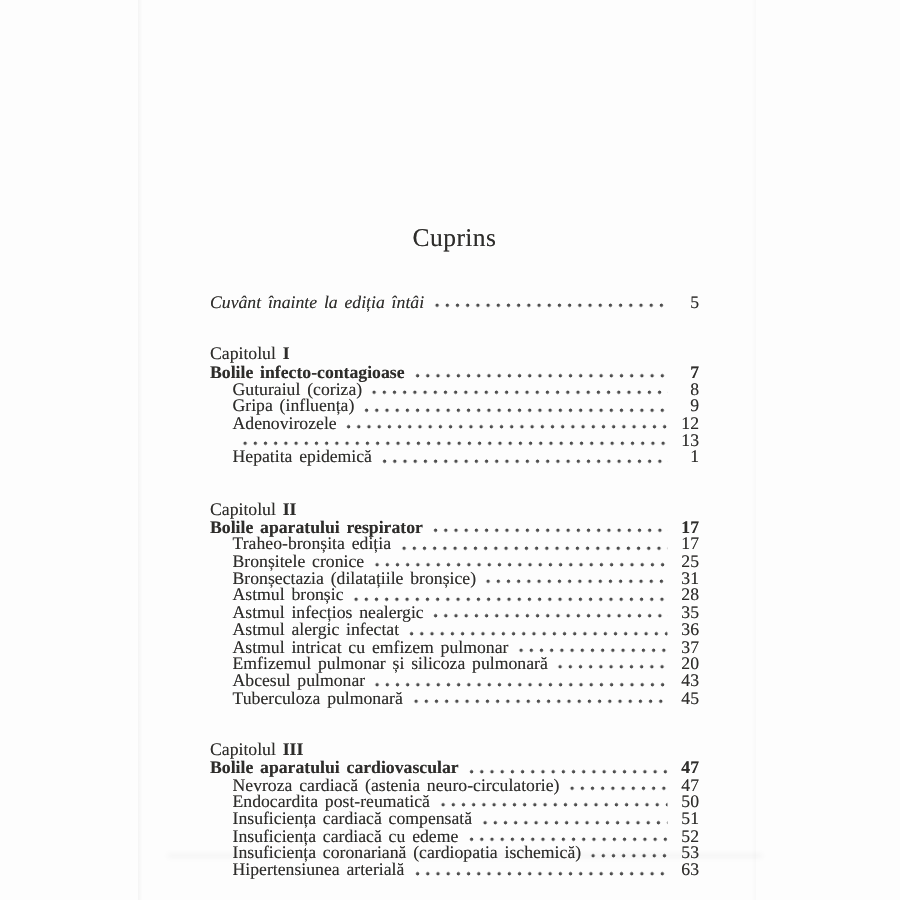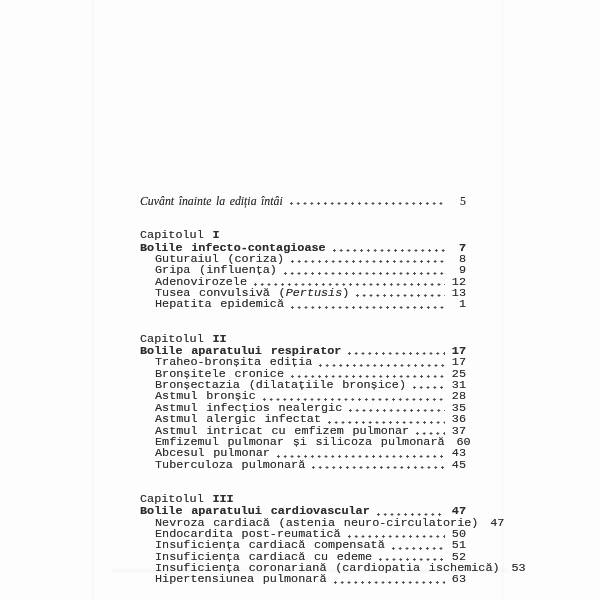--- a/index.html
+++ b/index.html
@@ -41,36 +41,37 @@
   .row .dots{
     flex:1 1 auto;align-self:stretch;margin:0 3px 0 5px;
     background-image:radial-gradient(circle,var(--dots) 1px,rgba(0,0,0,0) 1.35px);
     background-size:6.8px 3px;
     background-repeat:repeat-x;
     background-position:0 calc(100% - 2px);
   }
   .row .page{min-width:18px;text-align:right;white-space:nowrap;}
   .front .label{font-style:italic;}
   .front{margin-bottom:7px;}
-  .chapter{margin-top:23px;font-family:Liberation Mono, monospace;}
+  .chapter{margin-top:23px;}
   .chapter-title-row{font-weight:bold;margin-top:1px;justify-content:flex-end;}
   .chapter-title-row .dots{background-image:radial-gradient(circle,var(--dots) 1px,rgba(0,0,0,0) 1.35px);}
   .heading-row{display:block;}
   .heading-row .num{font-weight:bold;}
   .entry{padding-left:15px;}
   .entry .label i, .front .label i{font-style:italic;}
 </style>
 </head>
 <body>
 
 <div class="scan">
   <div class="edge-left"></div>
   <div class="edge-right"></div>
   <div class="smudge-bottom"></div>
 
+  <h1 class="page-title">Cuprins</h1>
 
   <div class="toc">
     <div class="row front">
       <span class="label">Cuvânt înainte la ediția întâi</span>
       <span class="dots"></span>
       <span class="page">5</span>
     </div>
     <div id="chapters">
         <div class="chapter">
           <div class="row heading-row"><span>Capitolul </span><span class="num">I</span></div>
@@ -88,21 +89,20 @@
             <span class="label">Gripa (influența)</span>
             <span class="dots"></span>
             <span class="page">9</span>
           </div>
           <div class="row entry">
             <span class="label">Adenovirozele</span>
             <span class="dots"></span>
             <span class="page">12</span>
           </div>
           <div class="row entry">
-            <span class="label">Tusea convulsivă (<i>Pertusis</i>)</span>
             <span class="dots"></span>
             <span class="page">13</span>
           </div>
           <div class="row entry">
             <span class="label">Hepatita epidemică</span>
             <span class="dots"></span>
             <span class="page">1</span>
           </div>
         </div>
         <div class="chapter">
@@ -143,21 +143,21 @@
             <span class="page">36</span>
           </div>
           <div class="row entry">
             <span class="label">Astmul intricat cu emfizem pulmonar</span>
             <span class="dots"></span>
             <span class="page">37</span>
           </div>
           <div class="row entry">
             <span class="label">Emfizemul pulmonar și silicoza pulmonară</span>
             <span class="dots"></span>
-            <span class="page">60</span>
+            <span class="page">20</span>
           </div>
           <div class="row entry">
             <span class="label">Abcesul pulmonar</span>
             <span class="dots"></span>
             <span class="page">43</span>
           </div>
           <div class="row entry">
             <span class="label">Tuberculoza pulmonară</span>
             <span class="dots"></span>
             <span class="page">45</span>
@@ -189,20 +189,20 @@
             <span class="label">Insuficiența cardiacă cu edeme</span>
             <span class="dots"></span>
             <span class="page">52</span>
           </div>
           <div class="row entry">
             <span class="label">Insuficiența coronariană (cardiopatia ischemică)</span>
             <span class="dots"></span>
             <span class="page">53</span>
           </div>
           <div class="row entry">
-            <span class="label">Hipertensiunea pulmonară</span>
+            <span class="label">Hipertensiunea arterială</span>
             <span class="dots"></span>
             <span class="page">63</span>
           </div>
         </div>
       </div>
   </div>
 </div>
 
 </body></html>

